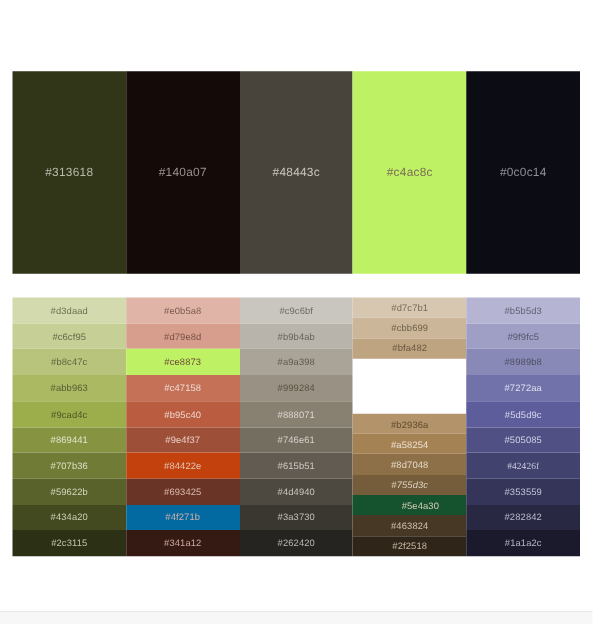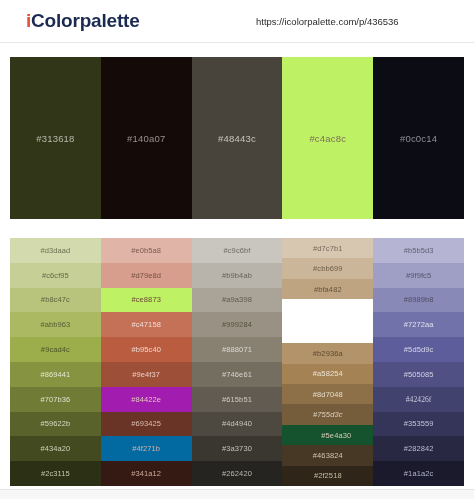--- a/index.html
+++ b/index.html
@@ -78,21 +78,21 @@
     letter-spacing: 0.2px;
     white-space: nowrap;
   }
 
   
   .shade-grid {
     position: absolute;
     left: 10px;
     top: 238px;
     width: 454px;
-    height: 248px;
+    height: 207px;
     display: flex;
   }
   .shade-col {
     flex: 1 1 0;
     display: flex;
     flex-direction: column;
   }
   .shade-cell {
     flex: 1 1 0;
     display: flex;
@@ -121,26 +121,20 @@
     top: 490px;
     bottom: 0;
     background: #f7f7f7;
   }
 </style>
 </head>
 <body>
 
 <div class="page">
 
-  <div class="header">
-    <div class="brand">
-      <span class="brand-i">i</span><span class="brand-rest">Colorpalette</span>
-    </div>
-    <div class="page-url">https://icolorpalette.com/p/436536</div>
-  </div>
 
   <div class="swatch-strip">
       <div class="swatch" style="background: rgb(49, 54, 24);">
         <span class="swatch-label" style="color: rgb(185, 185, 173);">#313618</span>
       </div>
       <div class="swatch" style="background: rgb(20, 10, 7);">
         <span class="swatch-label" style="color: rgb(154, 144, 140);">#140a07</span>
       </div>
       <div class="swatch" style="background: rgb(72, 68, 60);">
         <span class="swatch-label" style="color: rgb(200, 196, 188);">#48443c</span>
@@ -198,21 +192,21 @@
         </div>
         <div class="shade-cell" style="background: rgb(196, 113, 88);">
           <span class="shade-label" style="color: rgb(240, 221, 213);">#c47158</span>
         </div>
         <div class="shade-cell" style="background: rgb(185, 92, 64);">
           <span class="shade-label" style="color: rgb(238, 216, 208);">#b95c40</span>
         </div>
         <div class="shade-cell" style="background: rgb(158, 79, 55);">
           <span class="shade-label" style="color: rgb(233, 207, 199);">#9e4f37</span>
         </div>
-        <div class="shade-cell" style="background: #a21caf;">
+        <div class="shade-cell" style="background: #c2410c;">
           <span class="shade-label" style="color: rgb(227, 199, 189);">#84422e</span>
         </div>
         <div class="shade-cell" style="background: rgb(105, 52, 37);">
           <span class="shade-label" style="color: rgb(221, 189, 179);">#693425</span>
         </div>
         <div class="shade-cell" style="background: #0369a1; justify-content: center;">
           <span class="shade-label" style="color: rgb(213, 178, 168);">#4f271b</span>
         </div>
         <div class="shade-cell" style="background: rgb(52, 26, 18);">
           <span class="shade-label" style="color: rgb(207, 169, 159);">#341a12</span>

